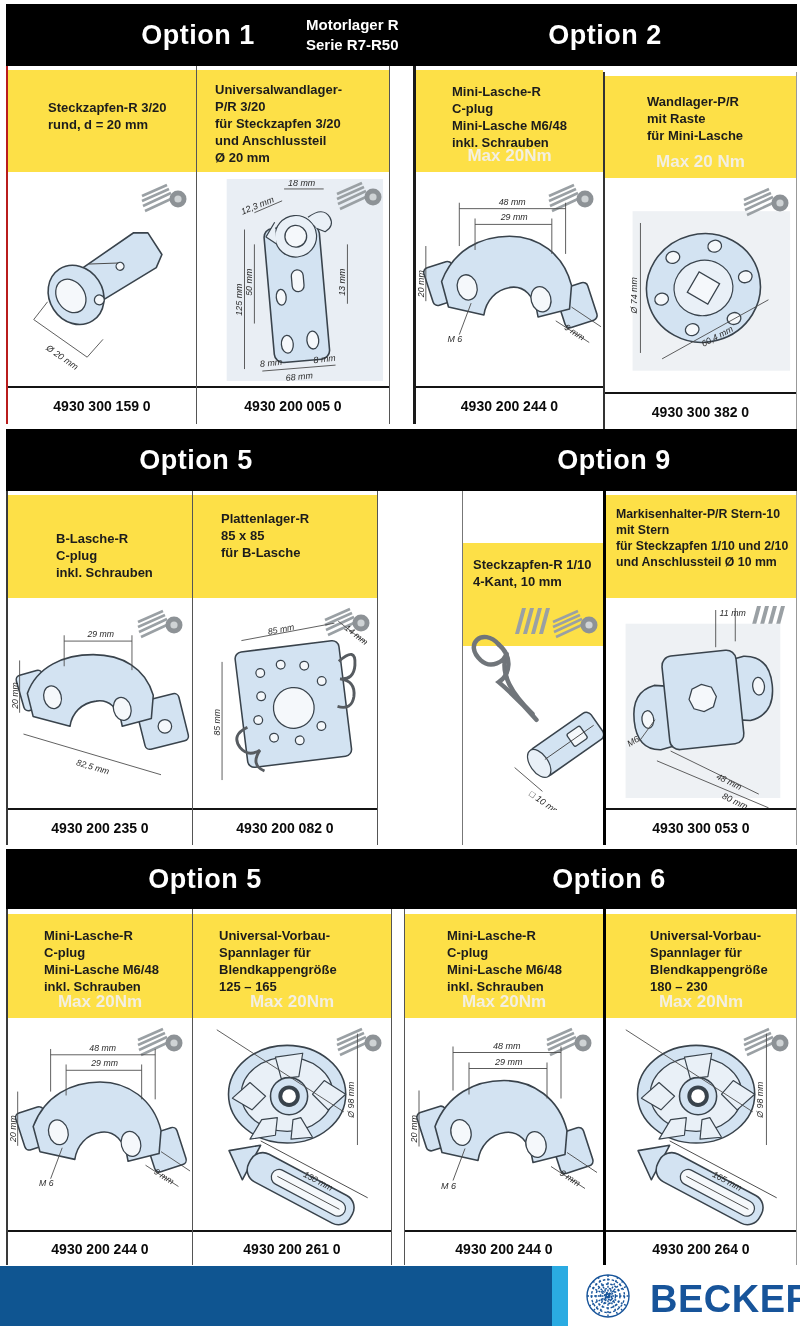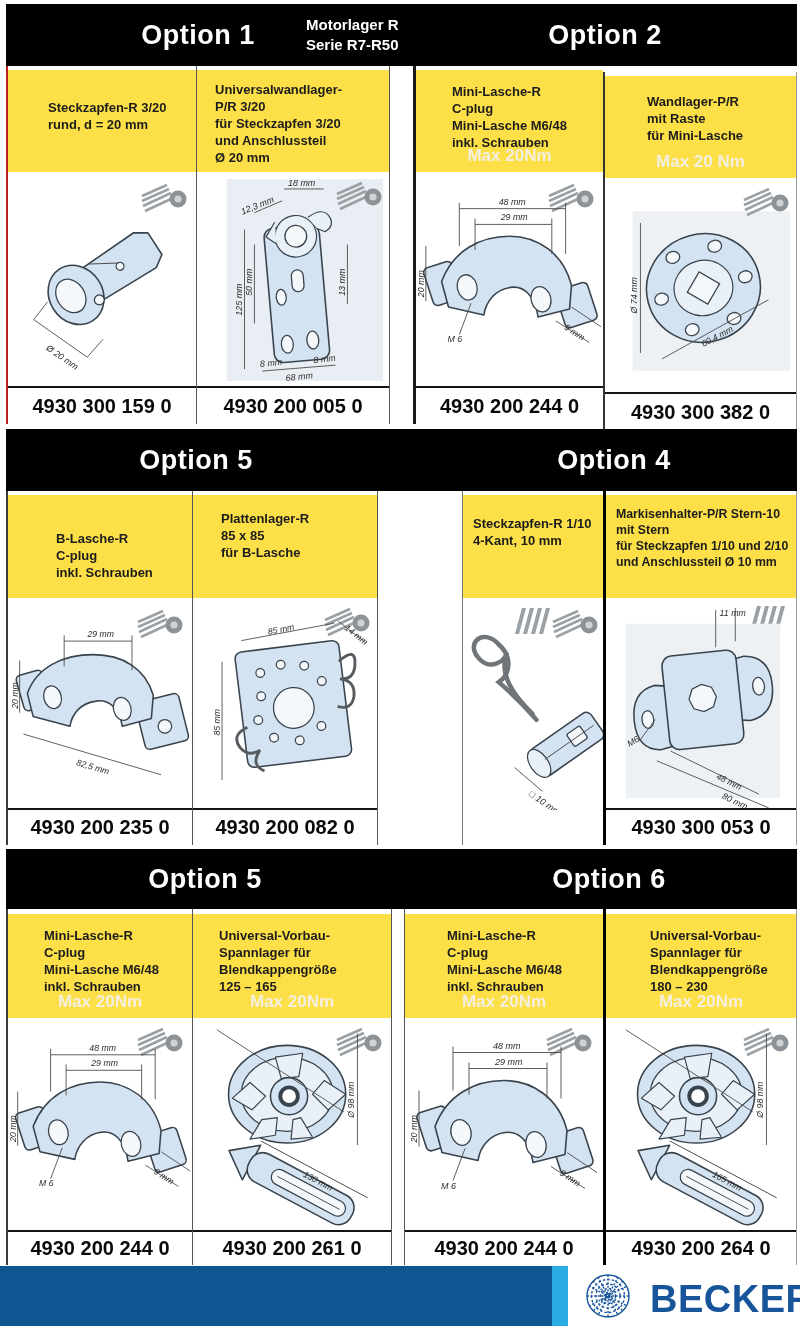--- a/index.html
+++ b/index.html
@@ -16,21 +16,21 @@
   .cell{position:absolute;top:0;height:100%;background:#fff;box-sizing:border-box;}
   .chead{position:absolute;left:0;right:0;background:#fde047;color:#1c1c1c;
          font-weight:bold;font-size:13px;line-height:1.3;white-space:pre-line;box-sizing:border-box;}
   .torque{position:absolute;left:0;right:0;bottom:5px;text-align:center;color:#f3efe2;
           font-weight:bold;font-size:17px;}
   .draw{position:absolute;left:0;right:0;}
   .draw > svg.main{position:absolute;left:0;top:0;width:100%;height:100%;}
   .icon{position:absolute;}
   .pnum{position:absolute;left:0;right:0;bottom:0;border-top:2px solid #141414;
         display:flex;align-items:center;justify-content:center;
-        font-weight:bold;font-size:20px;color:#0a0a0a;background:#fff;}
+        font-weight:bold;font-size:14px;color:#0a0a0a;background:#fff;}
 
   
   .r1 .chead{top:4px;height:102px;}
   .r1 .draw{top:108px;height:212px;}
   .r1 .pnum{height:36px;}
   .r2 .chead{top:4px;height:103px;}
   .r2 .draw{top:109px;height:210px;}
   .r2 .pnum{height:35px;}
   .r3 .chead{top:5px;height:104px;}
   .r3 .draw{top:111px;height:210px;}
@@ -239,21 +239,21 @@
         <svg class="icon" style="right:6px;top:6px;width:48px;height:32px;">
             <use href="#sym-roller"></use>
           </svg>
       </div>
       <div class="pnum">4930 300 382 0</div>
     </div>
   </div>
 
   <div class="bar" style="top:429px;height:62px;">
     <div class="opt" style="left:0;width:380px;">Option 5</div>
-    <div class="opt" style="left:425px;width:366px;">Option 4</div>
+    <div class="opt" style="left:425px;width:366px;">Option 9</div>
   </div>
 
   <div class="row r2" style="top:491px;height:354px;">
 
     <div class="cell" style="left:6px;width:186px;border-left:2px solid #3a3a3a;">
       <div class="chead" style="padding:36px 6px 0 48px;">B-Lasche-R
 C-plug
 inkl. Schrauben</div>
       <div class="draw">
         <svg class="icon" style="right:8px;top:8px;width:48px;height:32px;">
@@ -308,21 +308,21 @@
           <line class="diml" x1="30" y1="58" x2="30" y2="180"></line>
           <text class="dimt" transform="translate(78 30) rotate(-11)">85 mm</text>
           <text class="dimt" transform="translate(156 24) rotate(38)">14 mm</text>
           <text class="dimt" transform="translate(28 134) rotate(-90)">85 mm</text>
         </svg>
       </div>
       <div class="pnum">4930 200 082 0</div>
     </div>
 
     <div class="cell" style="left:462px;width:141px;border-left:1px solid #777;">
-      <div class="chead" style="padding:21px 4px 0 10px;">Steckzapfen-R 1/10
+      <div class="chead" style="padding:14px 4px 0 10px;margin-top:48px;">Steckzapfen-R 1/10
 4-Kant, 10 mm</div>
       <div class="draw">
         <svg class="icon" style="right:52px;top:6px;width:40px;height:30px;">
             <use href="#sym-awning"></use>
           </svg>
         <svg class="icon" style="right:4px;top:8px;width:48px;height:32px;">
             <use href="#sym-roller"></use>
           </svg>
         <svg class="main" viewBox="0 0 141 210">
           <path class="wire" d="M36,44 C20,26 0,44 18,60 C28,69 42,62 44,52 C36,74 50,94 70,114"></path>

